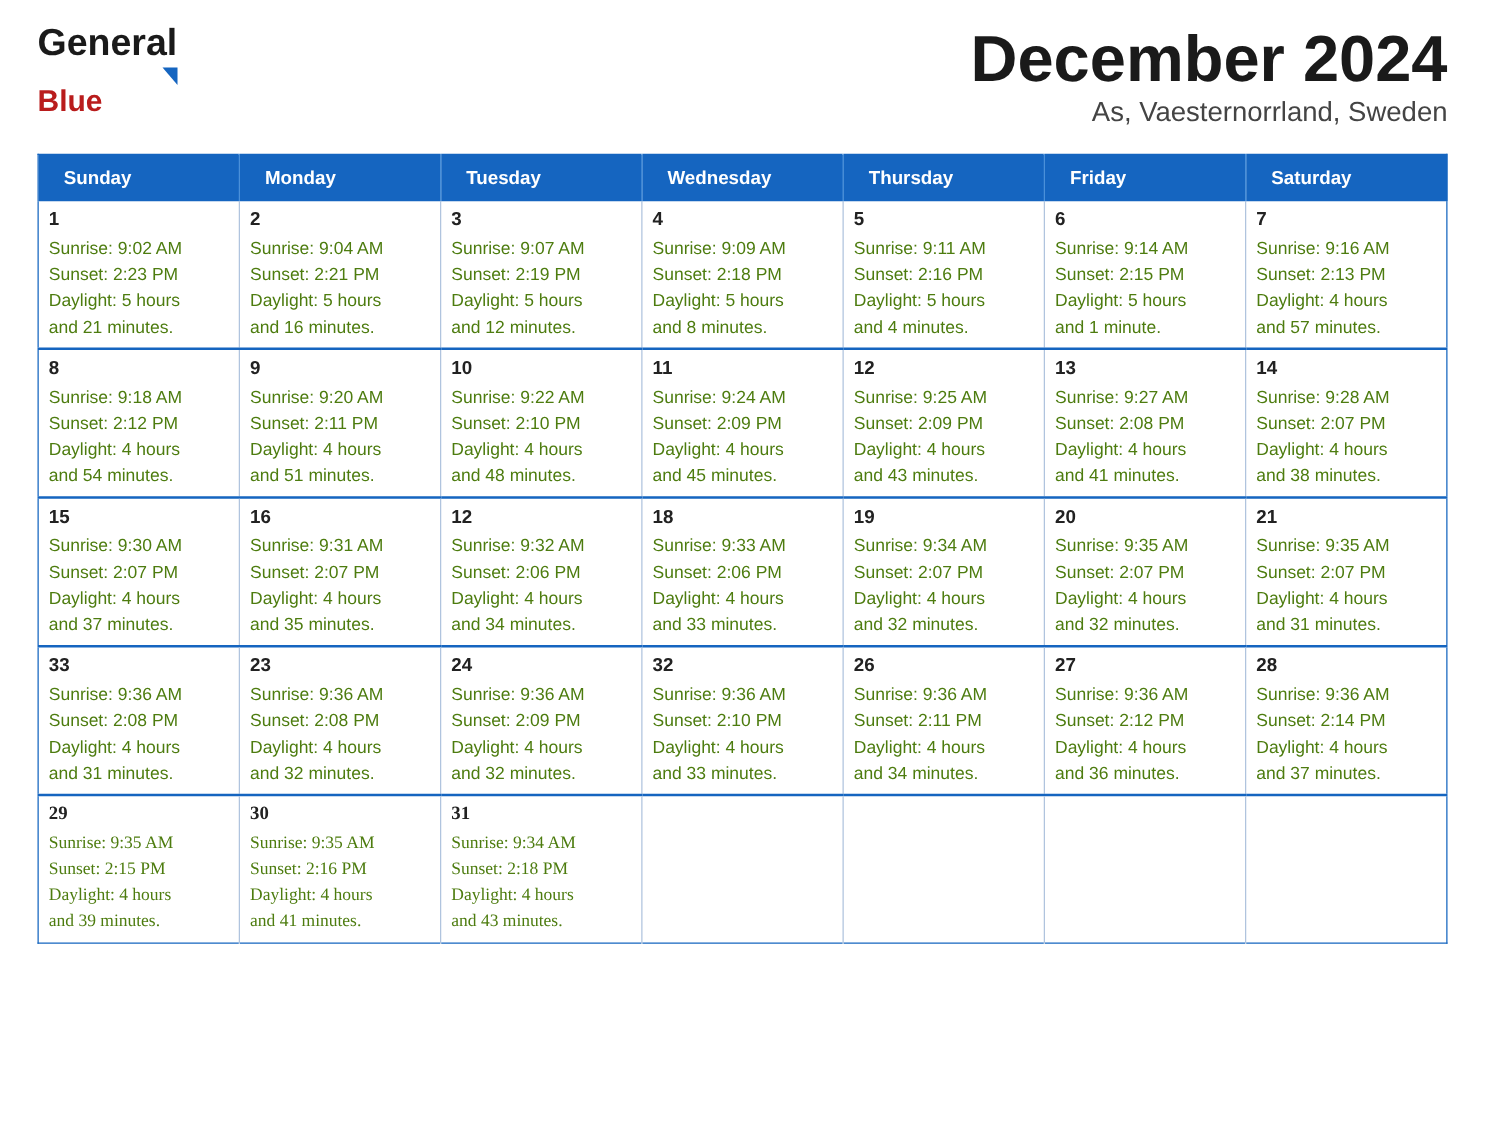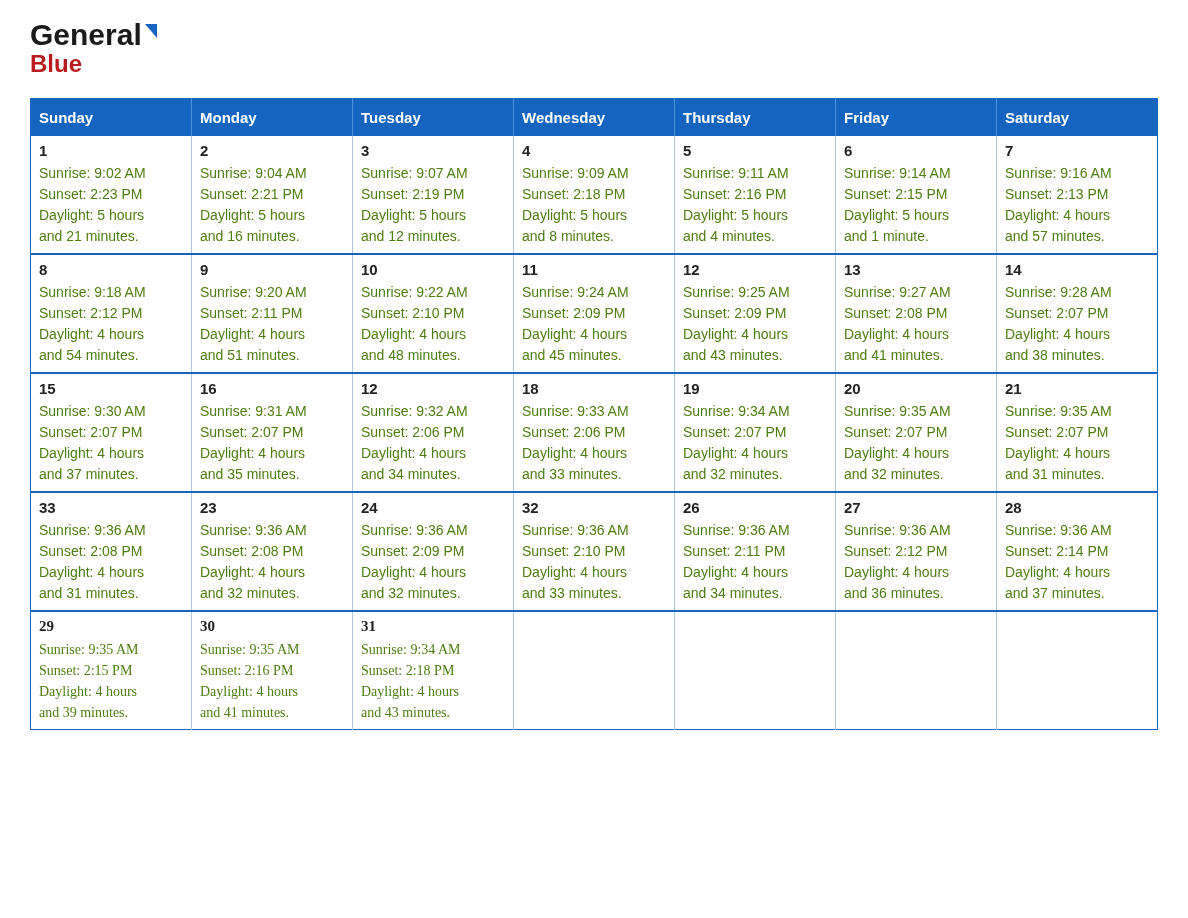--- a/index.html
+++ b/index.html
@@ -38,21 +38,21 @@
     .calendar {
       width: 100%;
       border-collapse: collapse;
       border: 1px solid #1565c0;
     }
     .calendar th {
       background-color: #1565c0;
       color: #fff;
       font-size: 15px;
       font-weight: bold;
-      padding: 10px 8px;
+      padding: 10px 20px;
       text-align: left;
       border-right: 1px solid #4a90d9;
     }
     .calendar th:last-child {
       border-right: none;
     }
     .calendar td {
       vertical-align: top;
       padding: 6px 8px;
       border-right: 1px solid #b0c4de;
@@ -82,25 +82,29 @@
     }
     .empty-cell {
       background: #fff;
     }
   </style>
 </head>
 <body>
 
 <div class="header">
   <div class="logo">
-    <div style="display:flex; align-items:flex-start; line-height:1;">
+    <div style="display:flex; align-items:flex-end; line-height:1;flex-direction:column;">
       <span style="font-size:30px; font-weight:bold; color:#1a1a1a;">General</span>
       <span style="display:inline-block; width:0; height:0; border-left:12px solid transparent; border-top:14px solid #1565c0; margin-left:3px; margin-top:4px;"></span>
     </div>
     <span style="font-size:24px; font-weight:bold; color:#b91c1c; margin-top:0px;">Blue</span>
+  </div>
+  <div class="title-section">
+    <h1>December 2024</h1>
+    <h2>As, Vaesternorrland, Sweden</h2>
   </div>
 </div>
 
 <table class="calendar">
   <thead>
     <tr>
     <th>Sunday</th>
         <th>Monday</th>
         <th>Tuesday</th>
         <th>Wednesday</th>

